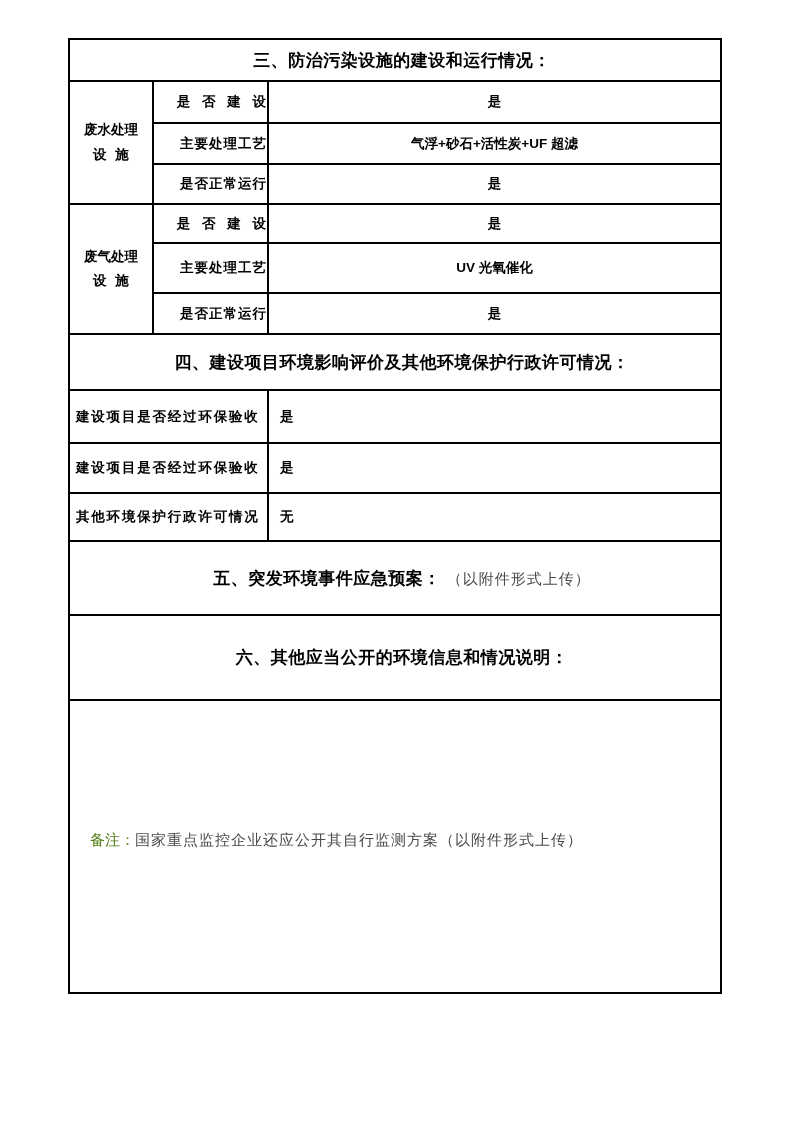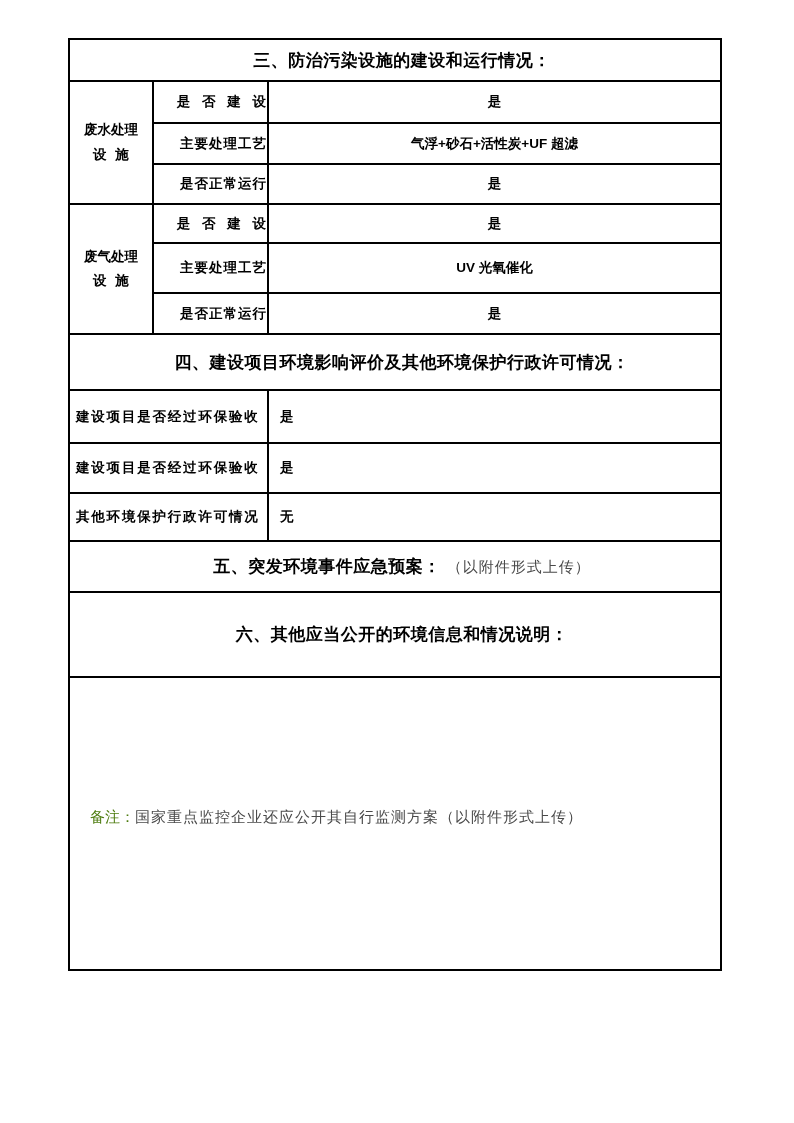--- a/index.html
+++ b/index.html
@@ -152,21 +152,21 @@
       </tr>
       <tr style="height:50px">
         <td colspan="2" class="lbl4-cell">建设项目是否经过环保验收</td>
         <td class="val4-cell">是</td>
       </tr>
       <tr style="height:48px">
         <td colspan="2" class="lbl4-cell">其他环境保护行政许可情况</td>
         <td class="val4-cell">无</td>
       </tr>
 
-      <tr style="height:51px">
+      <tr style="height:74px">
         <td colspan="3" class="sec-title">
           <span>五、突发环境事件应急预案：</span><span class="note-text sec5-note">（以附件形式上传）</span>
         </td>
       </tr>
 
       <tr style="height:85px">
         <td colspan="3" class="sec-title">六、其他应当公开的环境信息和情况说明：</td>
       </tr>
 
       <tr style="height:293px">

